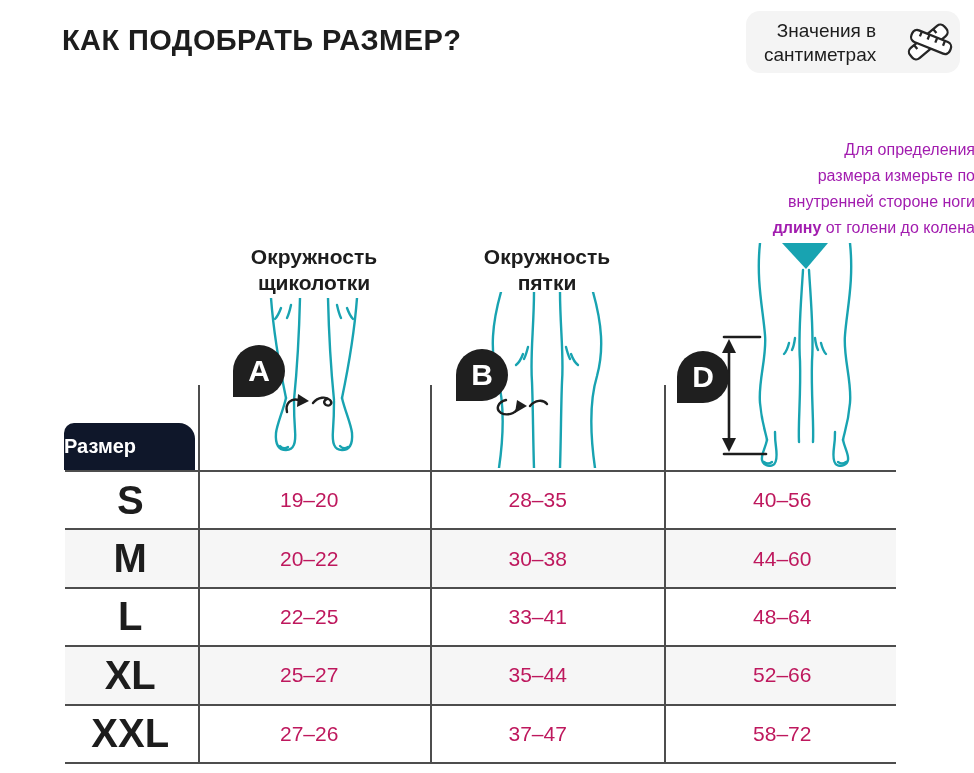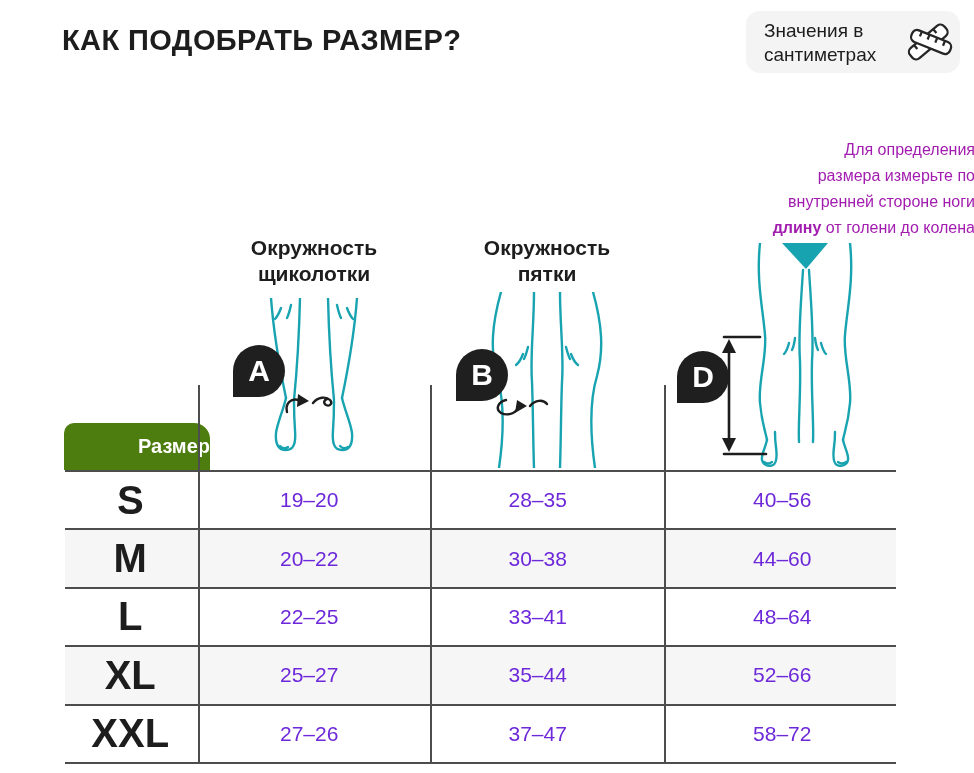--- a/index.html
+++ b/index.html
@@ -2,28 +2,28 @@
 <html><head>
 <meta charset="utf-8">
 <style>
   * { margin:0; padding:0; box-sizing:border-box; }
   html,body { background:#ffffff; }
   body { font-family:"Liberation Sans", sans-serif; color:#1f1f1f; }
   .canvas { position:relative; width:974px; height:773px; background:#fff; overflow:hidden; }
 
   .page-title { position:absolute; left:62px; top:24px; font-size:29px; font-weight:700; letter-spacing:.4px; color:#1d1d1d; }
 
-  .units-badge { position:absolute; left:746px; top:11px; width:214px; height:62px; background:#f4f4f4; border-radius:14px; }
+  .units-badge { position:absolute; left:746px; top:11px; width:214px; height:62px; background:#f4f4f4; border-radius:14px;text-align:right; }
   .units-badge .txt { position:absolute; left:18px; top:8px; font-size:19px; line-height:24px; color:#1d1d1d; }
   .units-badge .icon { position:absolute; right:6px; top:4px; }
 
   .instruction { position:absolute; left:635px; top:137px; width:340px; text-align:right; font-size:16px; line-height:26px; color:#a21caf; }
   .instruction b { font-weight:700;margin-top:32px; }
 
-  .col-header { position:absolute; top:235px; width:220px; text-align:center; font-size:21px; line-height:26px; font-weight:700; color:#1d1d1d; }
+  .col-header { position:absolute; top:244px; width:220px; text-align:center; font-size:21px; line-height:26px; font-weight:700; color:#1d1d1d; }
   .col-header.ankle { left:204px; }
   .col-header.calf  { left:437px; }
 
   .legs { position:absolute; }
   .legs.ankle { left:250px; top:298px; }
   .legs.calf  { left:471px; top:292px; }
   .legs.full  { left:730px; top:243px; }
 
   .marker { position:absolute; width:52px; height:52px; background:#1f1f1f; border-radius:50% 50% 50% 0;
             color:#fff; font-size:30px; font-weight:700; display:flex; align-items:center; justify-content:center; z-index:3; }
@@ -32,33 +32,33 @@
   .marker.d { left:677px; top:351px; }
 
   .wrap-arrow { position:absolute; z-index:3; }
   .wrap-arrow.a { left:283px; top:390px; }
   .wrap-arrow.b { left:494px; top:393px; }
   .measure-arrow { position:absolute; left:698px; top:333px; z-index:2; }
 
   .vsep { position:absolute; top:385px; height:377px; width:2px; background:#4d4d4d; z-index:2; }
   .vsep.s1 { left:198px; } .vsep.s2 { left:430px; } .vsep.s3 { left:664px; }
 
-  .size-tab { position:absolute; left:64px; top:423px; width:146px; height:47px; background:#4d7c0f;
+  .size-tab { position:absolute; left:64px; top:423px; width:131px; height:47px; background:#0f172a;
               border-radius:10px 16px 0 0; color:#fff; font-size:20px; font-weight:700;
-              display:flex; align-items:center; justify-content:flex-end; z-index:1; }
+              display:flex; align-items:center; justify-content:flex-start; z-index:1; }
 
   .size-table { position:absolute; left:65px; top:470px; width:831px; border-bottom:2px solid #4d4d4d; z-index:1; }
   .t-row { display:flex; height:58.4px; border-top:2px solid #4d4d4d; background:#fff; }
   .t-row.alt { background:#f6f6f6; }
   .cell { display:flex; align-items:center; justify-content:center; }
   .cell.size   { width:133px; font-size:40px; font-weight:700; color:#1d1d1d; }
   .cell.ankle  { width:232px; }
   .cell.calf   { width:234px; }
   .cell.length { width:232px;margin-left:16px; }
-  .cell.val { font-size:21px; color:#6d28d9; }
+  .cell.val { font-size:21px; color:#be185d; }
 </style>
 </head>
 <body>
 
 <div class="canvas">
 
   <div class="page-title">КАК ПОДОБРАТЬ РАЗМЕР?</div>
 
   <div class="units-badge">
     <div class="txt">

